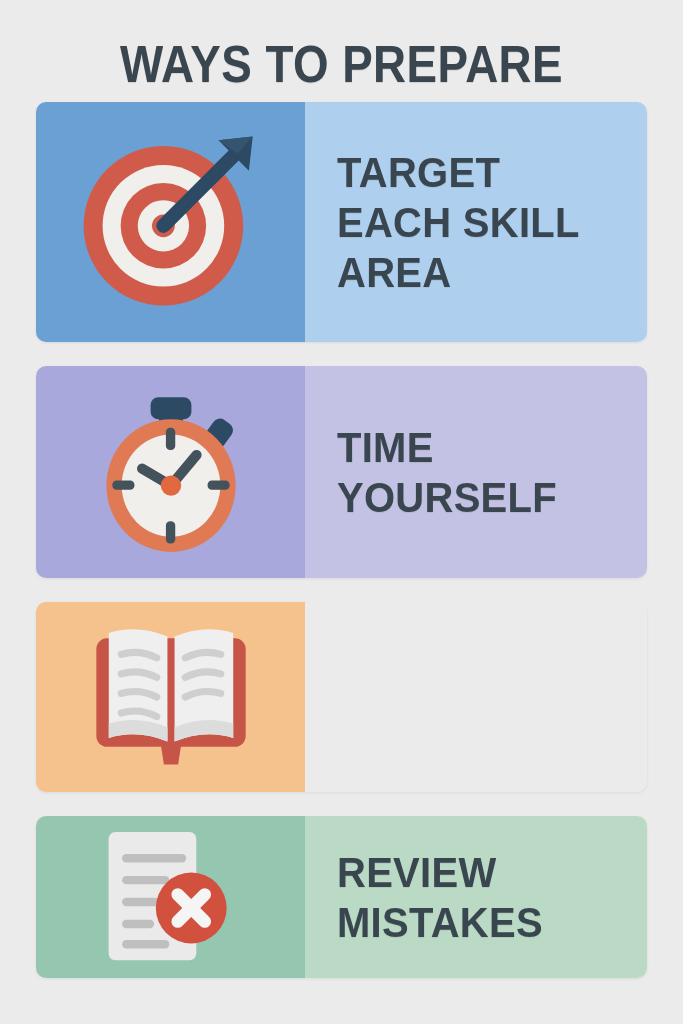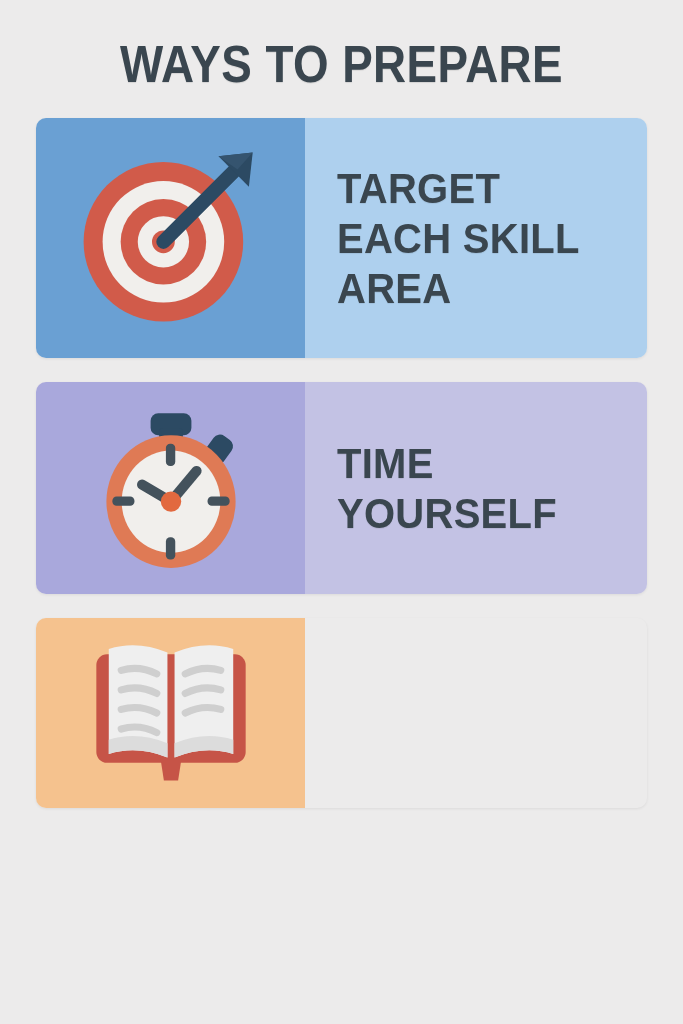--- a/index.html
+++ b/index.html
@@ -26,21 +26,21 @@
     color: #3A464F;
     padding-top: 38px;
     padding-bottom: 0;
     transform: scaleX(0.88);
     text-shadow: 0 1px 1px rgba(0,0,0,0.10);
     white-space: nowrap;
   }
 
   
   .cards {
-    margin-top: 28px;
+    margin-top: 12px;
     padding: 0 36px;
     display: flex;
     flex-direction: column;
     gap: 24px;
   }
 
   .card {
     display: flex;
     align-items: stretch;
     border-radius: 10px;
@@ -154,14 +154,39 @@
           <path d="M44 86 Q64 80 84 90"></path>
           <path d="M44 108 Q64 102 84 112"></path>
           <path d="M116 46 Q136 36 156 42"></path>
           <path d="M116 68 Q136 58 156 64"></path>
           <path d="M116 90 Q136 80 156 86"></path>
         </g>
       </svg>
     </div>
   </div>
 
+  <div class="card card-4">
+    <div class="card-icon-panel" style="background:#94C6B0;">
+      <svg class="icon-svg" width="152" height="140" viewBox="0 0 180 166">
+        <rect x="16" y="6" width="104" height="152" rx="8" fill="#EAEAEA"></rect>
+        <g fill="#BFBFBF">
+          <rect x="32" y="32" width="76" height="10" rx="5"></rect>
+          <rect x="32" y="58" width="56" height="10" rx="5"></rect>
+          <rect x="32" y="84" width="44" height="10" rx="5"></rect>
+          <rect x="32" y="110" width="38" height="10" rx="5"></rect>
+          <rect x="32" y="134" width="56" height="10" rx="5"></rect>
+        </g>
+        <circle cx="114" cy="96" r="42" fill="#D2503E"></circle>
+        <g stroke="#F5F5F5" stroke-width="15" stroke-linecap="round">
+          <path d="M98 80 L130 112"></path>
+          <path d="M130 80 L98 112"></path>
+        </g>
+      </svg>
+    </div>
+    <div class="card-text-panel" style="background:#BBDAC6;">
+      <div class="card-label">
+        <div>REVIEW</div>
+        <div>MISTAKES</div>
+      </div>
+    </div>
+  </div>
 
 </div>
 
 </body></html>

